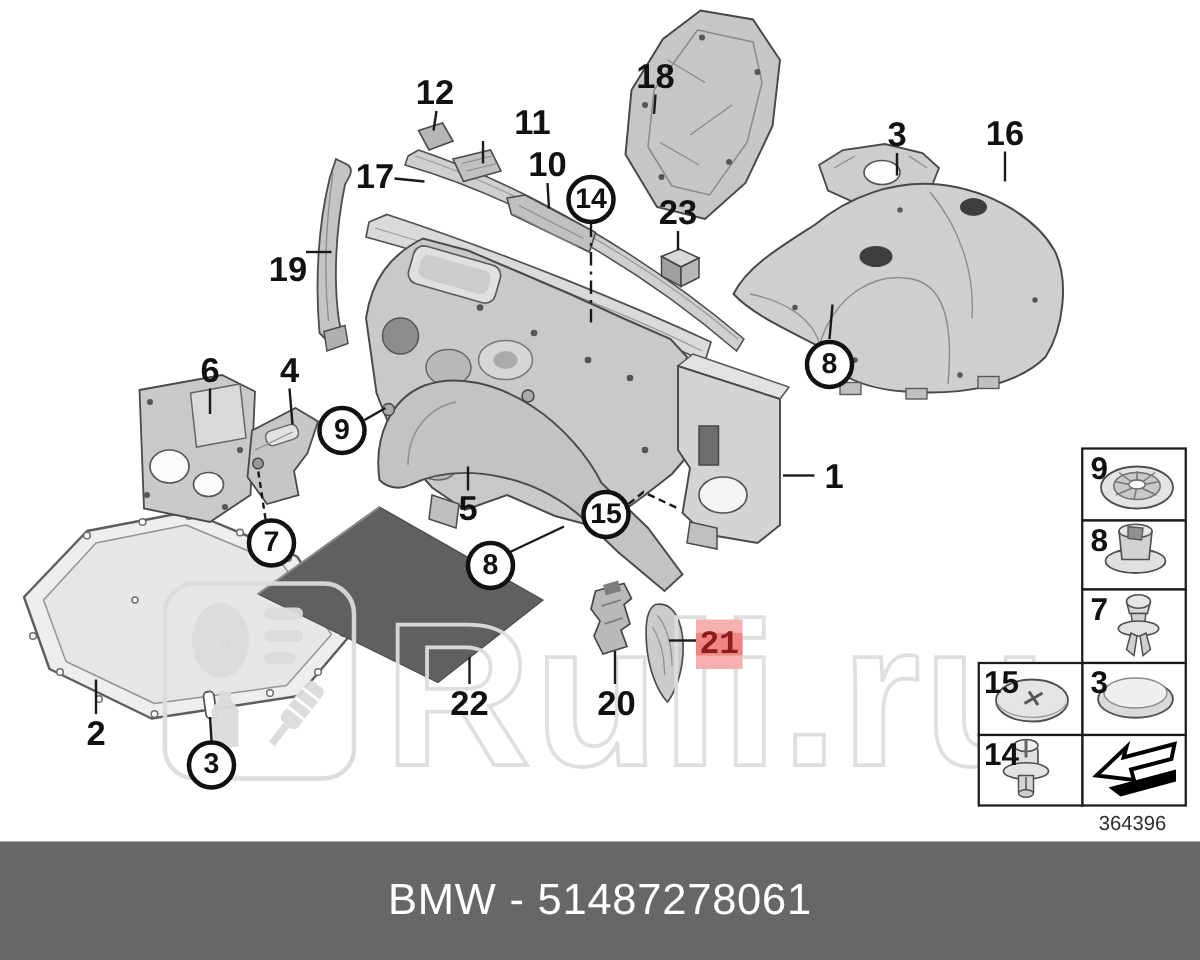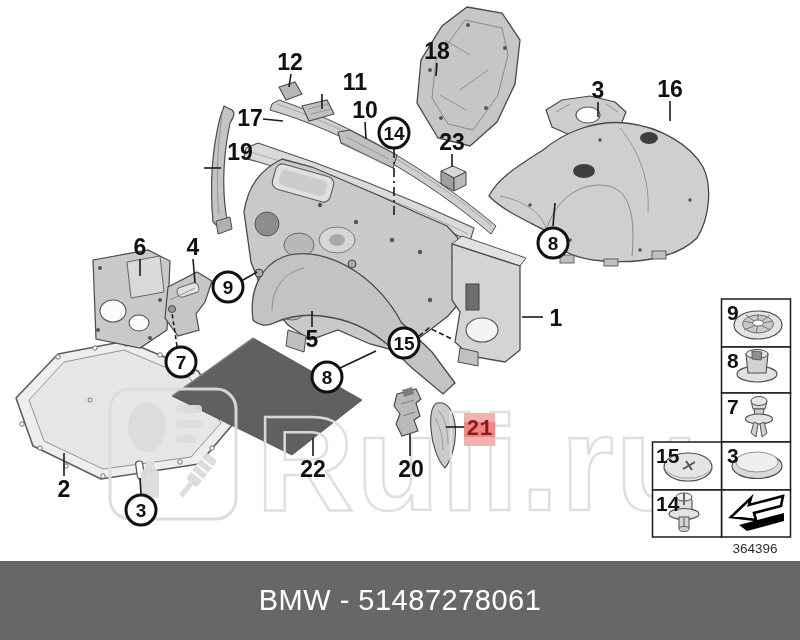--- a/index.html
+++ b/index.html
@@ -317,21 +317,21 @@
 
   <div id="callout-layer">
       <div class="co-plain" style="left: 290px; top: 62px;">12</div>
       <div class="co-plain" style="left: 322px; top: 82px; margin-left: 33px;">11</div>
       <div class="co-plain" style="left: 365px; top: 110px;">10</div>
       <div class="co-plain" style="left: 437px; top: 51px;">18</div>
       <div class="co-plain" style="left: 452px; top: 142px;">23</div>
       <div class="co-plain" style="left: 598px; top: 90px;">3</div>
       <div class="co-plain" style="left: 670px; top: 89px;">16</div>
       <div class="co-plain" style="left: 250px; top: 118px;">17</div>
-      <div class="co-plain" style="left: 192px; top: 152px; margin-left: 48px;">19</div>
+      <div class="co-plain" style="left: 192px; top: 180px;">19</div>
       <div class="co-plain" style="left: 140px; top: 247px;">6</div>
       <div class="co-plain" style="left: 193px; top: 247px;">4</div>
       <div class="co-plain" style="left: 312px; top: 339px;">5</div>
       <div class="co-plain" style="left: 556px; top: 318px;">1</div>
       <div class="co-plain" style="left: 64px; top: 489px;">2</div>
       <div class="co-plain" style="left: 313px; top: 469px;">22</div>
       <div class="co-plain" style="left: 411px; top: 469px;">20</div>
       <div class="co-circled" style="left: 394px; top: 133px;">14</div>
       <div class="co-circled" style="left: 228px; top: 287px;">9</div>
       <div class="co-circled" style="left: 181px; top: 362px;">7</div>

